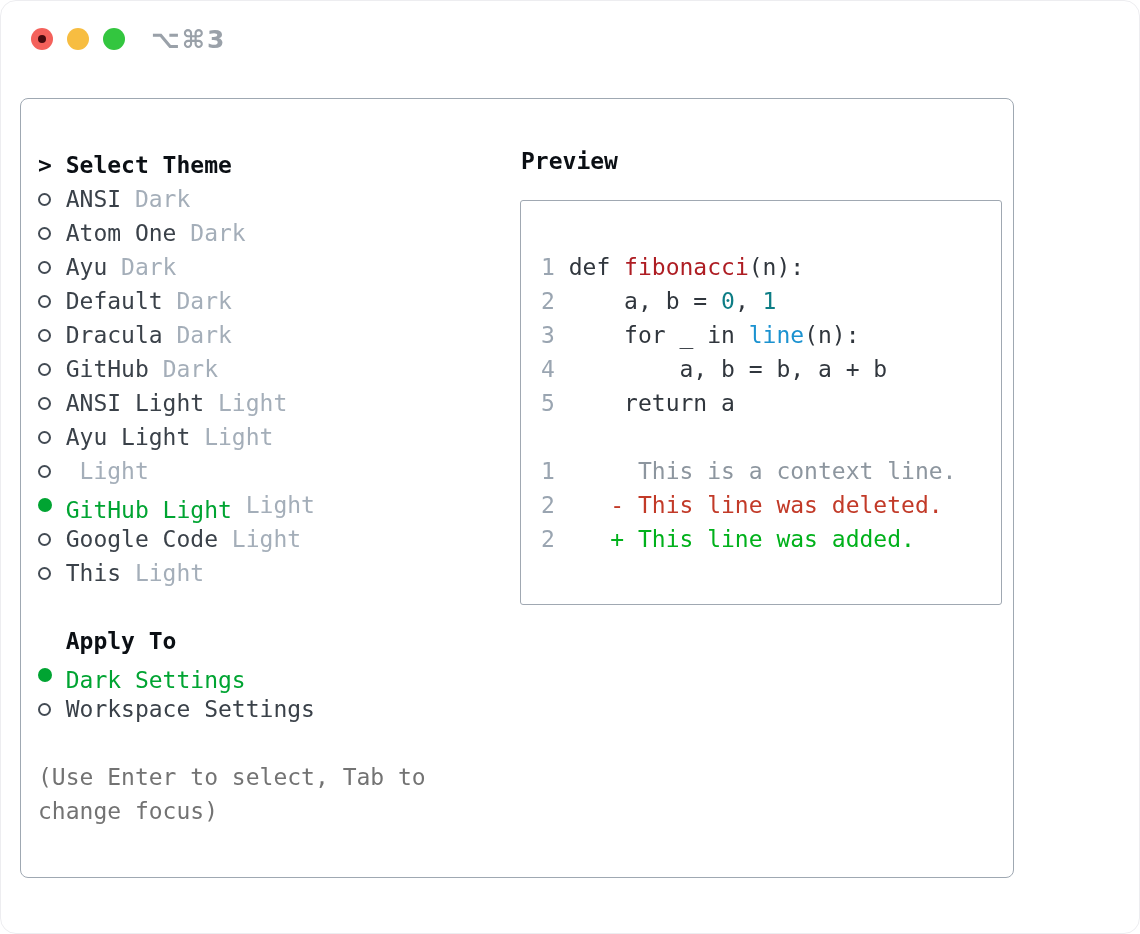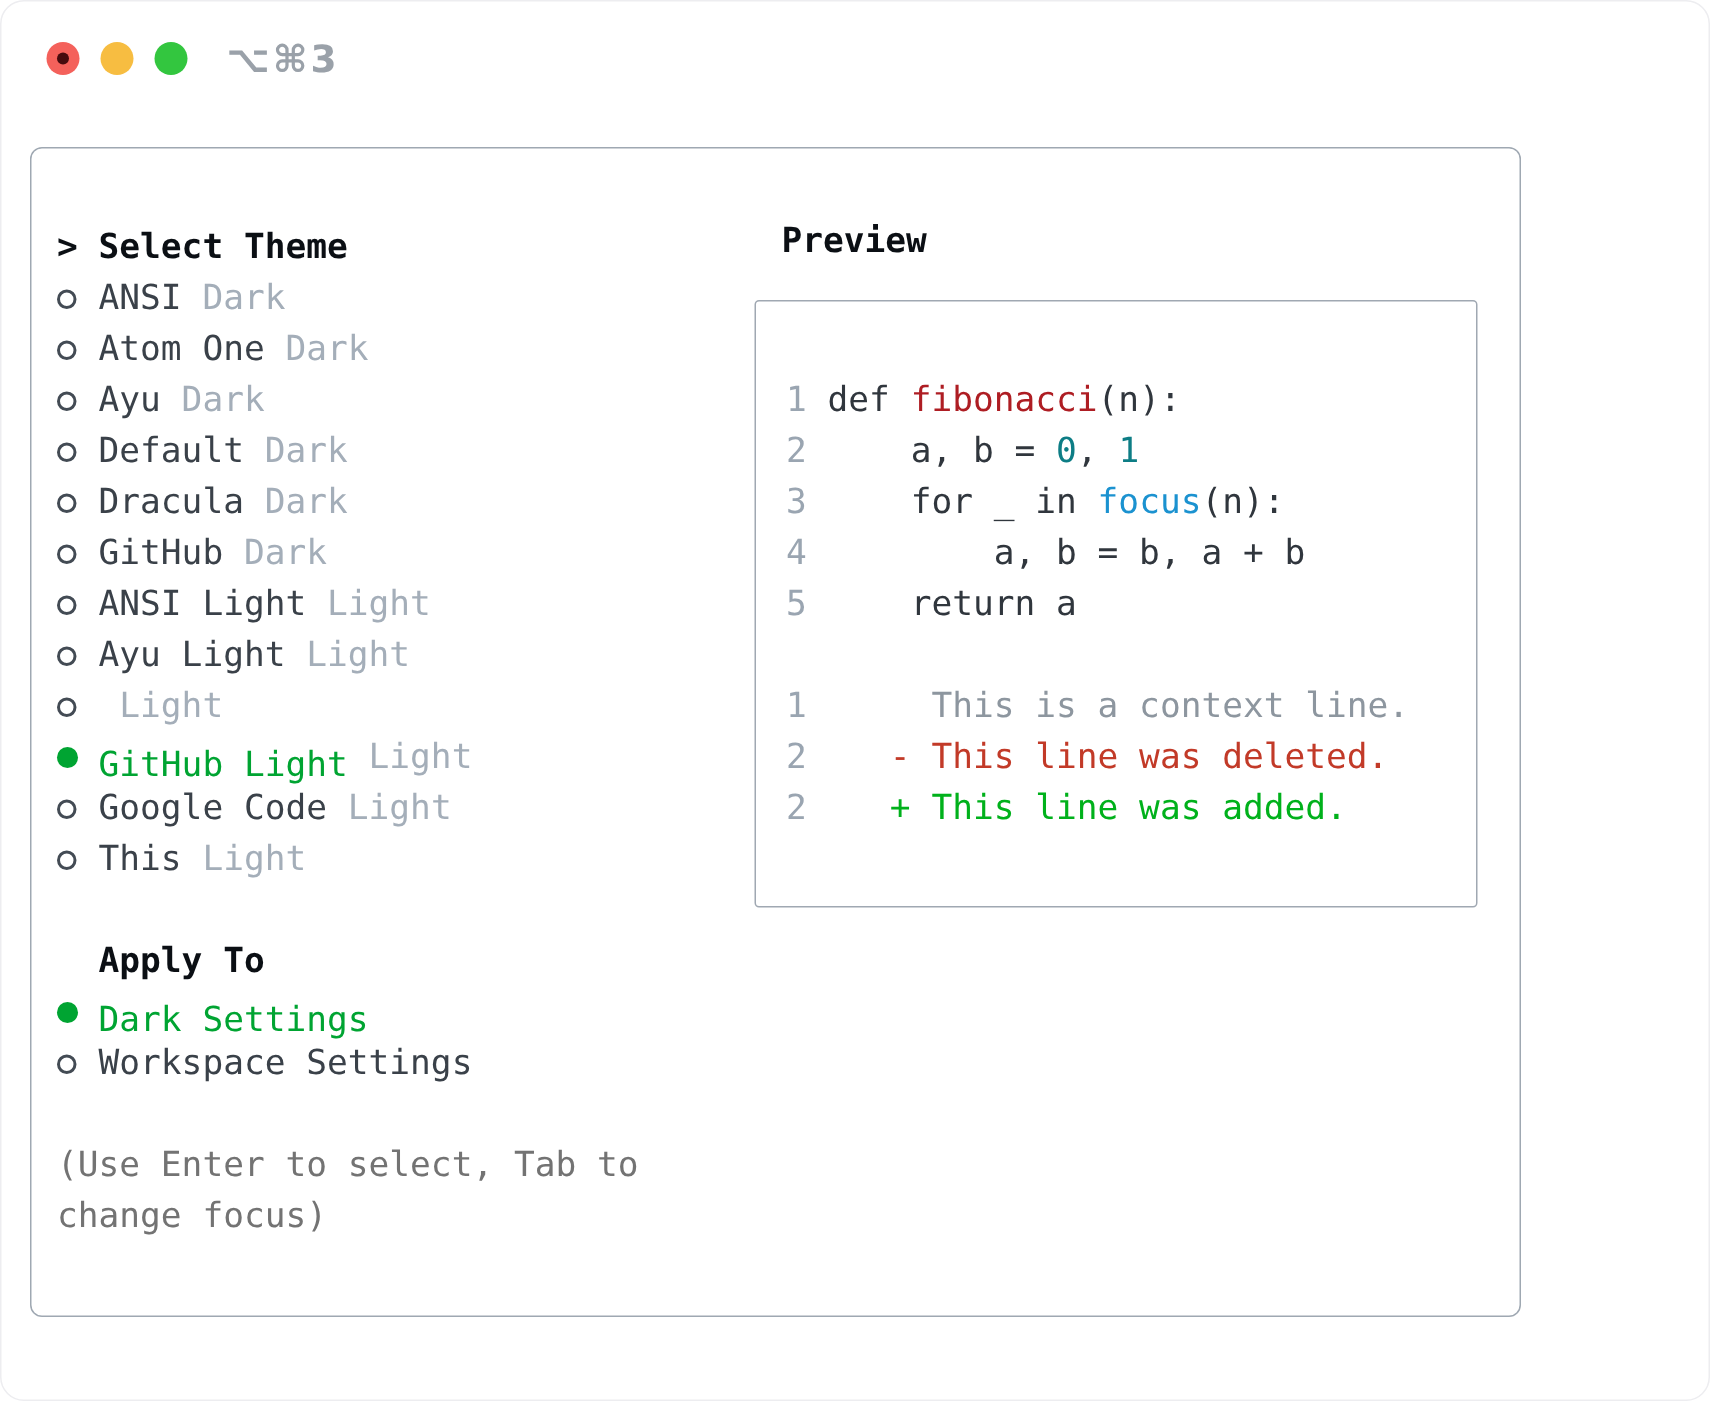--- a/index.html
+++ b/index.html
@@ -29,21 +29,21 @@
   .name{color:#3a4149;white-space:pre;}
   .variant{color:#a4aeb9;white-space:pre;}
   .row.sel .name{color:#00a432;margin-top:10px;}
   .spacer{height:34px;}
   .apply-title{margin-left:27.7px;}
   .hint{color:#737373;font-size:23px;line-height:34px;width:420px;}
 
   
   .preview-title-row{height:34px;display:flex;align-items:flex-start;}
   .preview-title{color:#0b0f14;font-weight:bold;font-size:23px;margin-left:21px;}
-  .preview-box{margin-left:3px;margin-top:18px;width:482px;height:405px;border:1.5px solid #a0a8b2;border-radius:3px;box-sizing:border-box;background:#ffffff;overflow:hidden;}
+  .preview-box{margin-left:20px;margin-top:18px;width:482px;height:405px;border:1.5px solid #a0a8b2;border-radius:3px;box-sizing:border-box;background:#ffffff;overflow:hidden;}
   .codepane{padding:49px 0 0 20px;}
   .codeline{height:34px;font-size:23px;line-height:34px;white-space:pre;}
   .tk-num{color:#9aa5b1;}
   .tk-plain{color:#30363d;}
   .tk-fname{color:#ae1d23;}
   .tk-numlit{color:#0d7d85;}
   .tk-builtin{color:#1b92d0;}
   .tk-ctx{color:#8d969f;}
   .tk-del{color:#c23a28;}
   .tk-add{color:#00b11b;}
@@ -183,21 +183,21 @@
     </div>
 
     <div class="right-col">
       <div class="preview-title-row">
         <span class="preview-title">Preview</span>
       </div>
       <div class="preview-box">
         <div class="codepane">
             <div class="codeline"><span class="tk-num">1</span><span class="tk-plain"> def </span><span class="tk-fname">fibonacci</span><span class="tk-plain">(n):</span></div>
             <div class="codeline"><span class="tk-num">2</span><span class="tk-plain">     a, b = </span><span class="tk-numlit">0</span><span class="tk-plain">, </span><span class="tk-numlit">1</span></div>
-            <div class="codeline"><span class="tk-num">3</span><span class="tk-plain">     for _ in </span><span class="tk-builtin">focus</span><span class="tk-plain">(n):</span></div>
+            <div class="codeline"><span class="tk-num">3</span><span class="tk-plain">     for _ in </span><span class="tk-builtin">line</span><span class="tk-plain">(n):</span></div>
             <div class="codeline"><span class="tk-num">4</span><span class="tk-plain">         a, b = b, a + b</span></div>
             <div class="codeline"><span class="tk-num">5</span><span class="tk-plain">     return a</span></div>
             <div class="codeline"></div>
             <div class="codeline"><span class="tk-num">1</span><span class="tk-ctx">      This is a context line.</span></div>
             <div class="codeline"><span class="tk-num">2</span><span class="tk-del">    - This line was deleted.</span></div>
             <div class="codeline"><span class="tk-num">2</span><span class="tk-add">    + This line was added.</span></div>
           </div>
       </div>
     </div>
 

